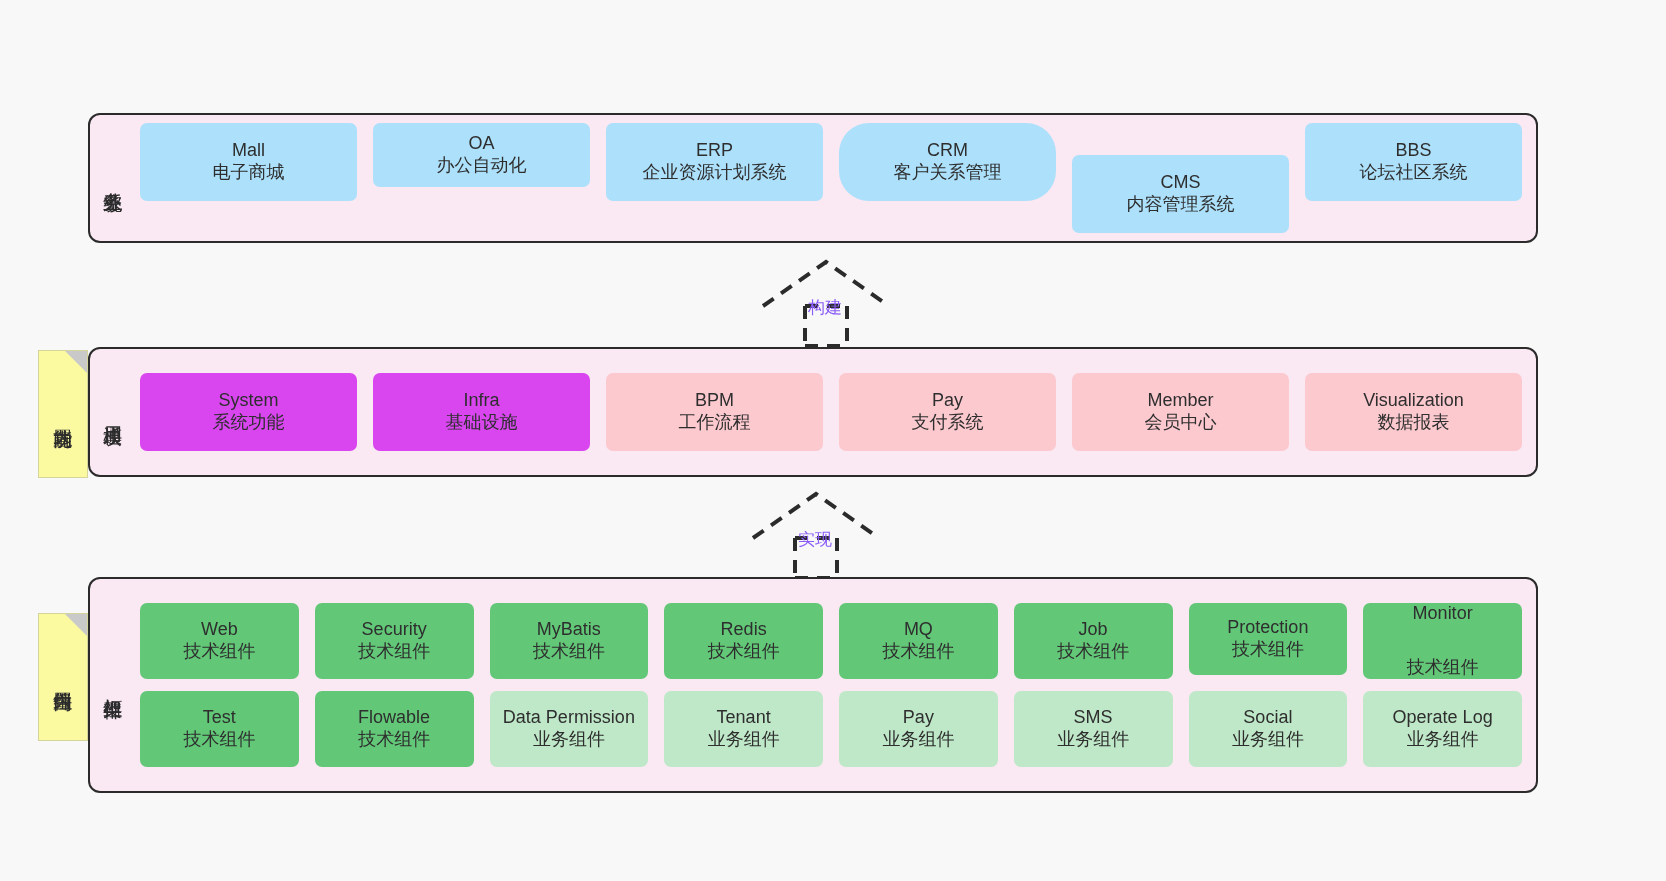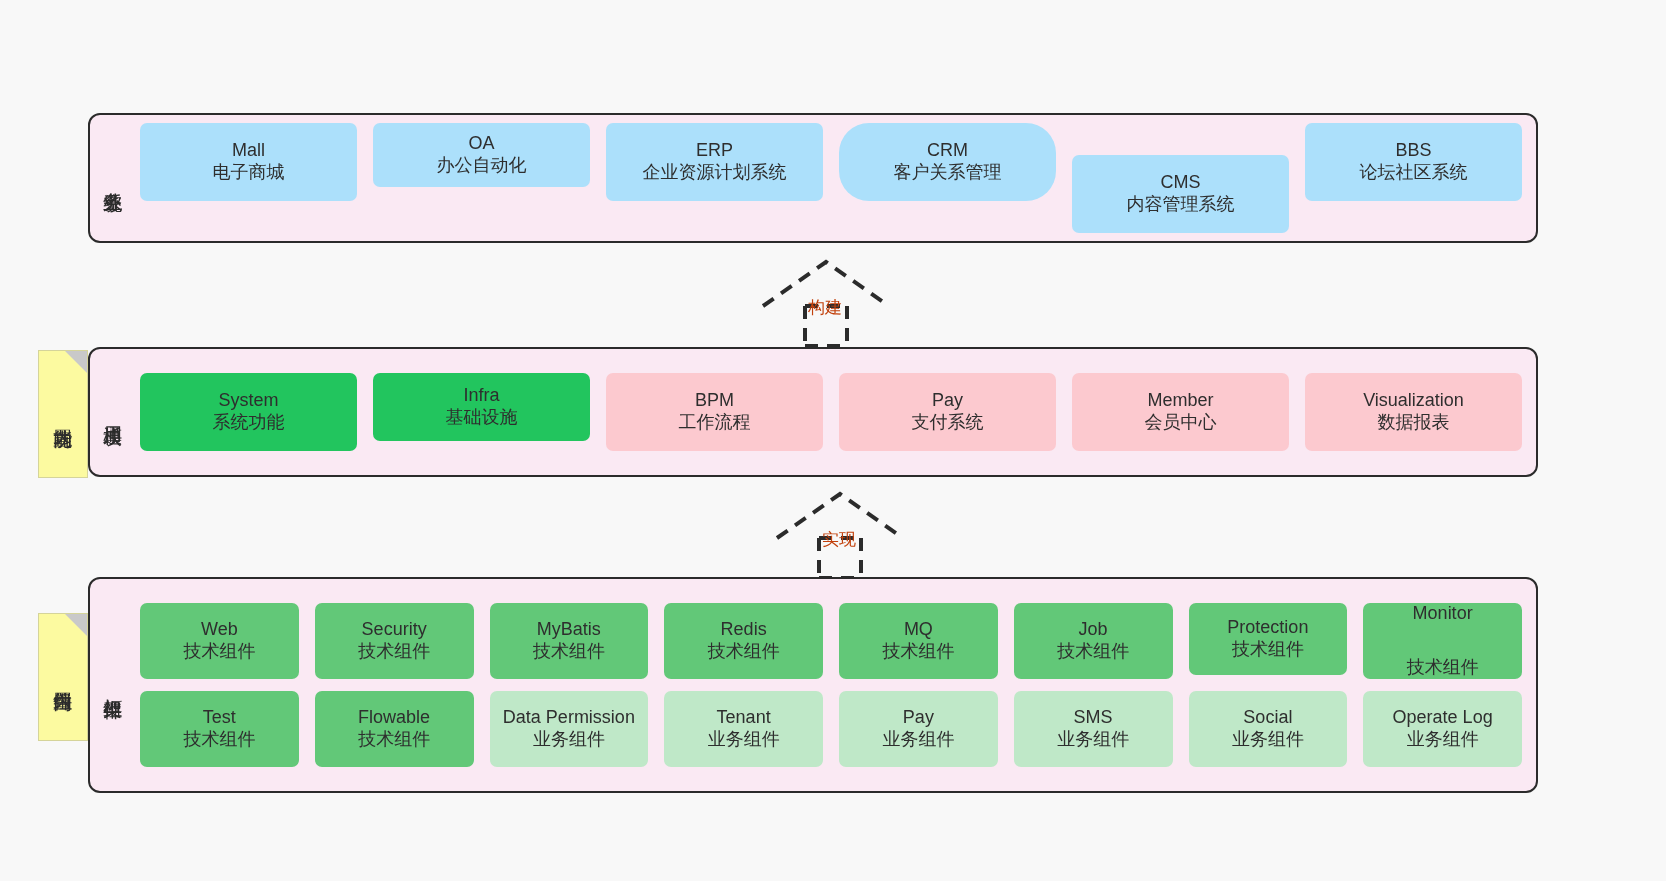--- a/index.html
+++ b/index.html
@@ -77,21 +77,21 @@
     line-height: 1.22;
     color: #2e2e2e;
     box-sizing: border-box;
     padding: 4px 6px;
     overflow: hidden;
   }
   .card .t1 { display:block; }
   .card .t2 { display:block; }
 
   .card-blue      { background: #ace0fb; }
-  .card-red       { background: #22c55e; }
+  .card-red       { background: #d946ef; }
   .card-pinklight { background: #fcc9cf; }
   .card-green     { background: #62c878; }
   .card-greenlight{ background: #bfe8c8; }
 
   
   .note {
     position: absolute;
     background: #fcfaa0;
     border: 1px solid #d5d49a;
     box-sizing: border-box;
@@ -117,21 +117,21 @@
   }
 
   
   .arrow {
     position: absolute;
   }
   .arrow svg { display: block; }
   .arrow-label {
     position: absolute;
     font-size: 17px;
-    color: #c2410c;
+    color: #8b5cf6;
     background: transparent;
     white-space: nowrap;
     user-select: none;
   }
 </style>
 </head>
 <body>
 
 <div class="canvas">
 
@@ -184,21 +184,21 @@
   </div>
 
   <div class="layer" id="layer-modules" style="left:88px; top:347px; width:1450px; height:130px;">
     <div class="layer-title">通用模块</div>
     <div class="layer-body">
       <div class="row" id="modules-row">
           <div class="card card-red" style="height: 78px;">
             <span class="t1">System</span>
             <span class="t2">系统功能</span>
           </div>
-          <div class="card card-red" style="height: 68px;">
+          <div class="card card-red" style="height: 78px;">
             <span class="t1">Infra</span>
             <span class="t2">基础设施</span>
           </div>
           <div class="card card-pinklight" style="height: 78px;">
             <span class="t1">BPM</span>
             <span class="t2">工作流程</span>
           </div>
           <div class="card card-pinklight" style="height: 78px;">
             <span class="t1">Pay</span>
             <span class="t2">支付系统</span>
@@ -208,21 +208,21 @@
             <span class="t2">会员中心</span>
           </div>
           <div class="card card-pinklight" style="height: 78px;">
             <span class="t1">Visualization</span>
             <span class="t2">数据报表</span>
           </div>
         </div>
     </div>
   </div>
 
-  <div class="arrow" style="left:772px; top:490px; width:140px; height:90px;">
+  <div class="arrow" style="left:748px; top:490px; width:140px; height:90px;">
     <svg width="140" height="90" viewBox="0 0 140 90" aria-hidden="true">
       <path d="M5 48 L68 4 L131 48" fill="none" stroke="#2b2b2b" stroke-width="4" stroke-dasharray="13,9" stroke-linecap="butt"></path>
       <path d="M47 48 L47 90" fill="none" stroke="#2b2b2b" stroke-width="4" stroke-dasharray="13,9"></path>
       <path d="M89 48 L89 90" fill="none" stroke="#2b2b2b" stroke-width="4" stroke-dasharray="13,9"></path>
       <path d="M47 48 L89 48" fill="none" stroke="#2b2b2b" stroke-width="4" stroke-dasharray="13,9"></path>
       <path d="M47 88 L89 88" fill="none" stroke="#2b2b2b" stroke-width="4" stroke-dasharray="13,9"></path>
     </svg>
     <div class="arrow-label" style="left:50px; top:38px;">实现</div>
   </div>
 

